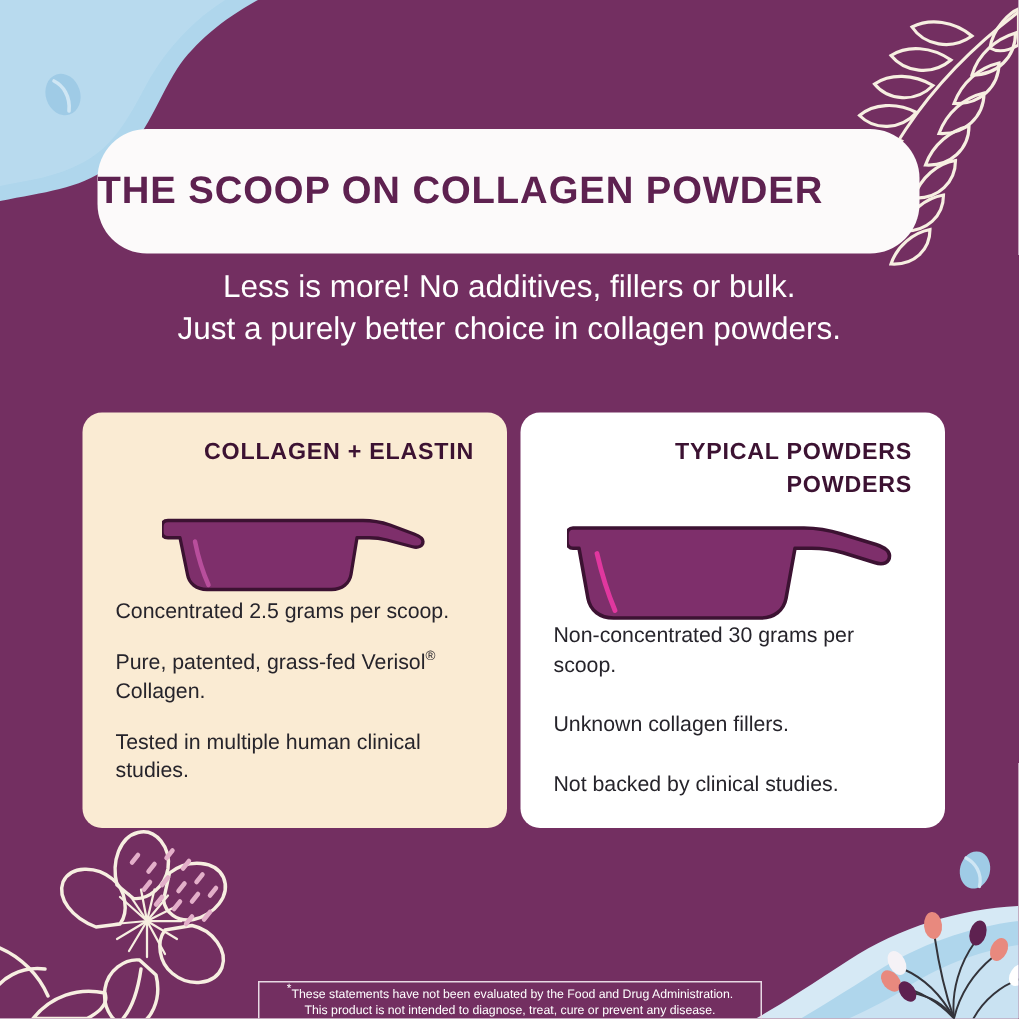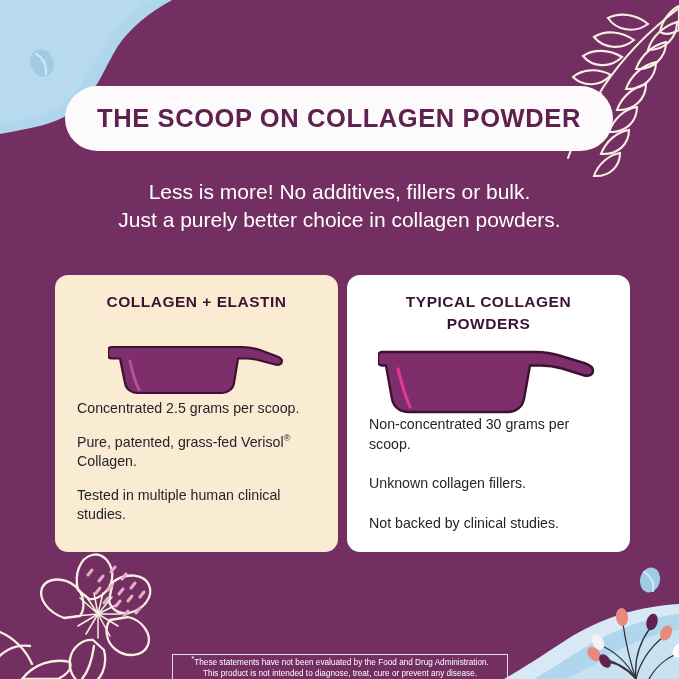--- a/index.html
+++ b/index.html
@@ -27,26 +27,26 @@
     height: 679px;
     pointer-events: none;
   }
 
   
   .title-pill {
     position: absolute;
     left: 65px;
     top: 86px;
     width: 548px;
-    height: 65px;
+    height: 83px;
     background: #FCFAFA;
     border-radius: 33px;
     display: flex;
     align-items: center;
-    justify-content: center;
+    justify-content: flex-start;
     box-sizing: border-box;
   }
   .title-pill .title-text {
     font-size: 25.5px;
     font-weight: bold;
     letter-spacing: 0.6px;
     color: #5E2150;
     white-space: nowrap;
   }
 
@@ -78,21 +78,21 @@
     width: 283px;
     background: #FAEBD3;
   }
   .card.right {
     left: 347px;
     width: 283px;
     background: #FFFFFF;
   }
 
   .card-heading {
-    text-align: center;
+    text-align: right;
     font-size: 15.5px;
     font-weight: bold;
     letter-spacing: 0.5px;
     color: #3C1232;
     line-height: 22px;
     margin: 0 0 2px 0;
   }
   .card-heading .line { display: block; }
 
   .scoop-wrap {
@@ -284,21 +284,21 @@
 
     <div class="bullets">
       <div class="bullet">Concentrated 2.5 grams per scoop.</div>
       <div class="bullet"><span>Pure, patented, grass-fed Verisol</span><sup>®</sup><span> Collagen.</span></div>
       <div class="bullet">Tested in multiple human clinical studies.</div>
     </div>
   </div>
 
   <div class="card right">
     <div class="card-heading">
-      <span class="line">TYPICAL COLLAGEN</span>
+      <span class="line">TYPICAL POWDERS</span>
       <span class="line">POWDERS</span>
     </div>
 
     <div class="scoop-wrap">
       <svg width="222" height="70" viewBox="0 0 222 70">
         <path d="M4,7 L158,7 C166,7 175,8.5 183,11 L206,18 C212,20 215,22 215,25.5
                  C215,30 211,32 205,30 L184,23.5 C177,21.5 170,20.5 163,20.5
                  L152,20.5 L146,54 C144.5,62 138,67 129,67 L31,67 C22,67 15.5,62 14,54
                  L8,20.5 L4,20.5 C1.5,20.5 0,18.5 0,16 L0,11.5 C0,9 1.5,7 4,7 Z" fill="#7E2F6B" stroke="#3C1232" stroke-width="2.4" stroke-linejoin="round"></path>
         <path d="M20,24 C23,37 27,50 32,62" stroke="#E0379F" stroke-width="3.2" fill="none" stroke-linecap="round"></path>

